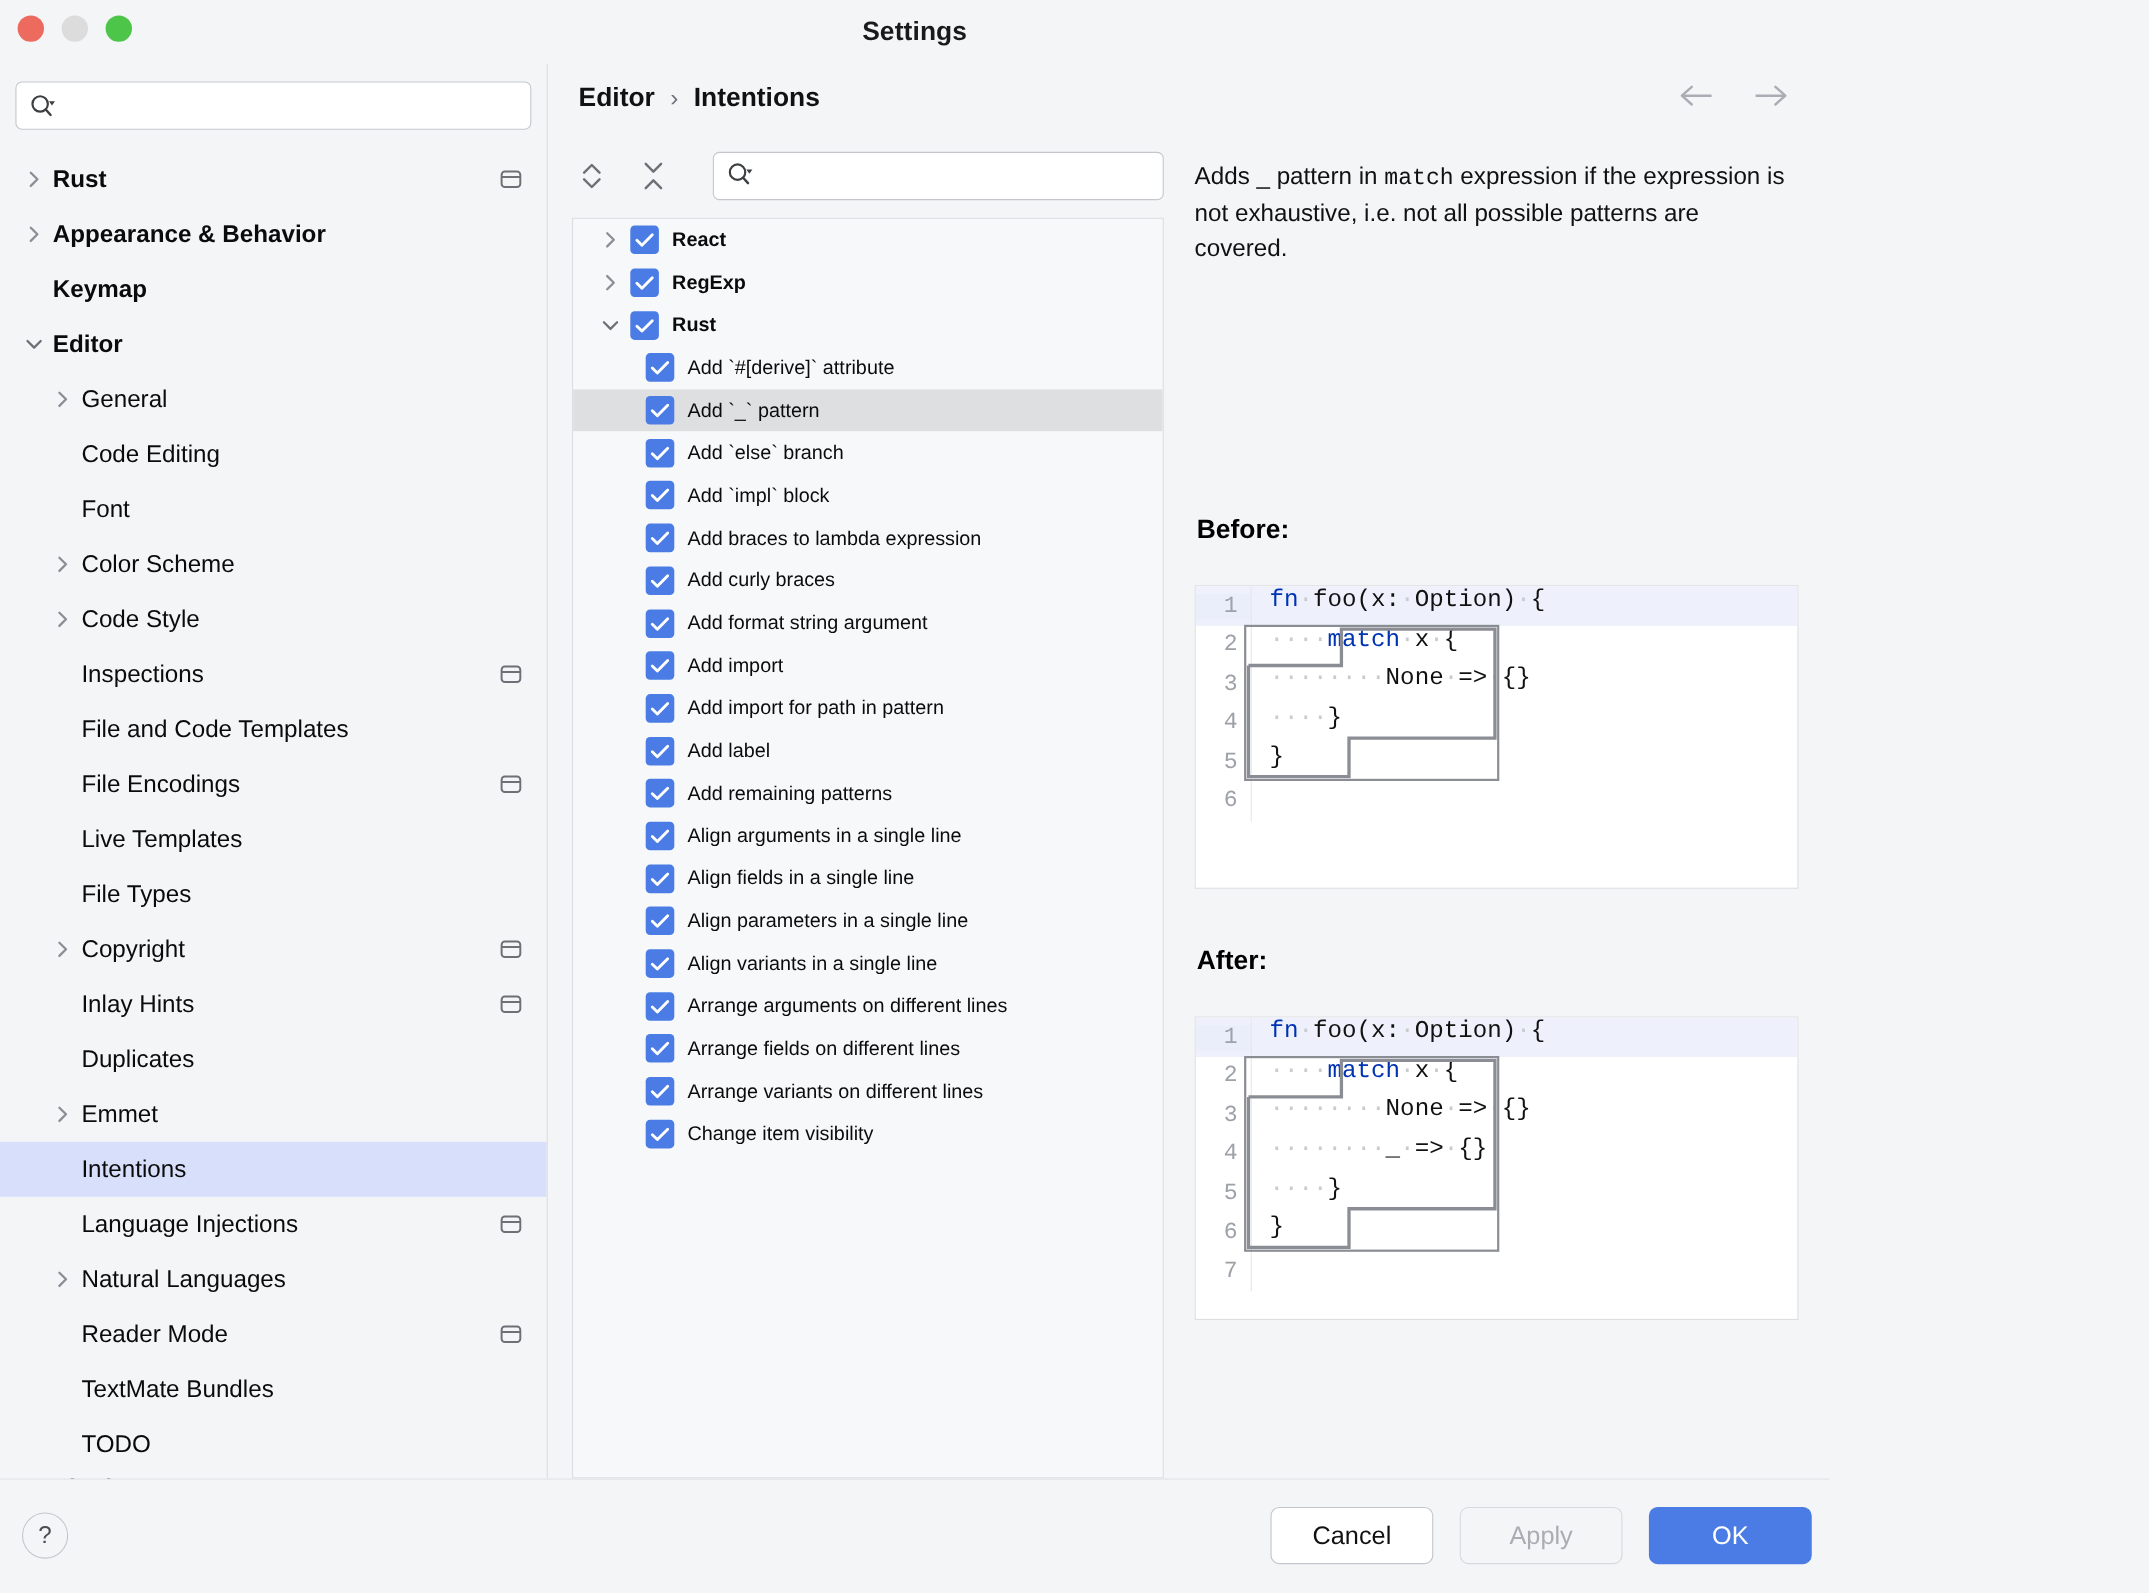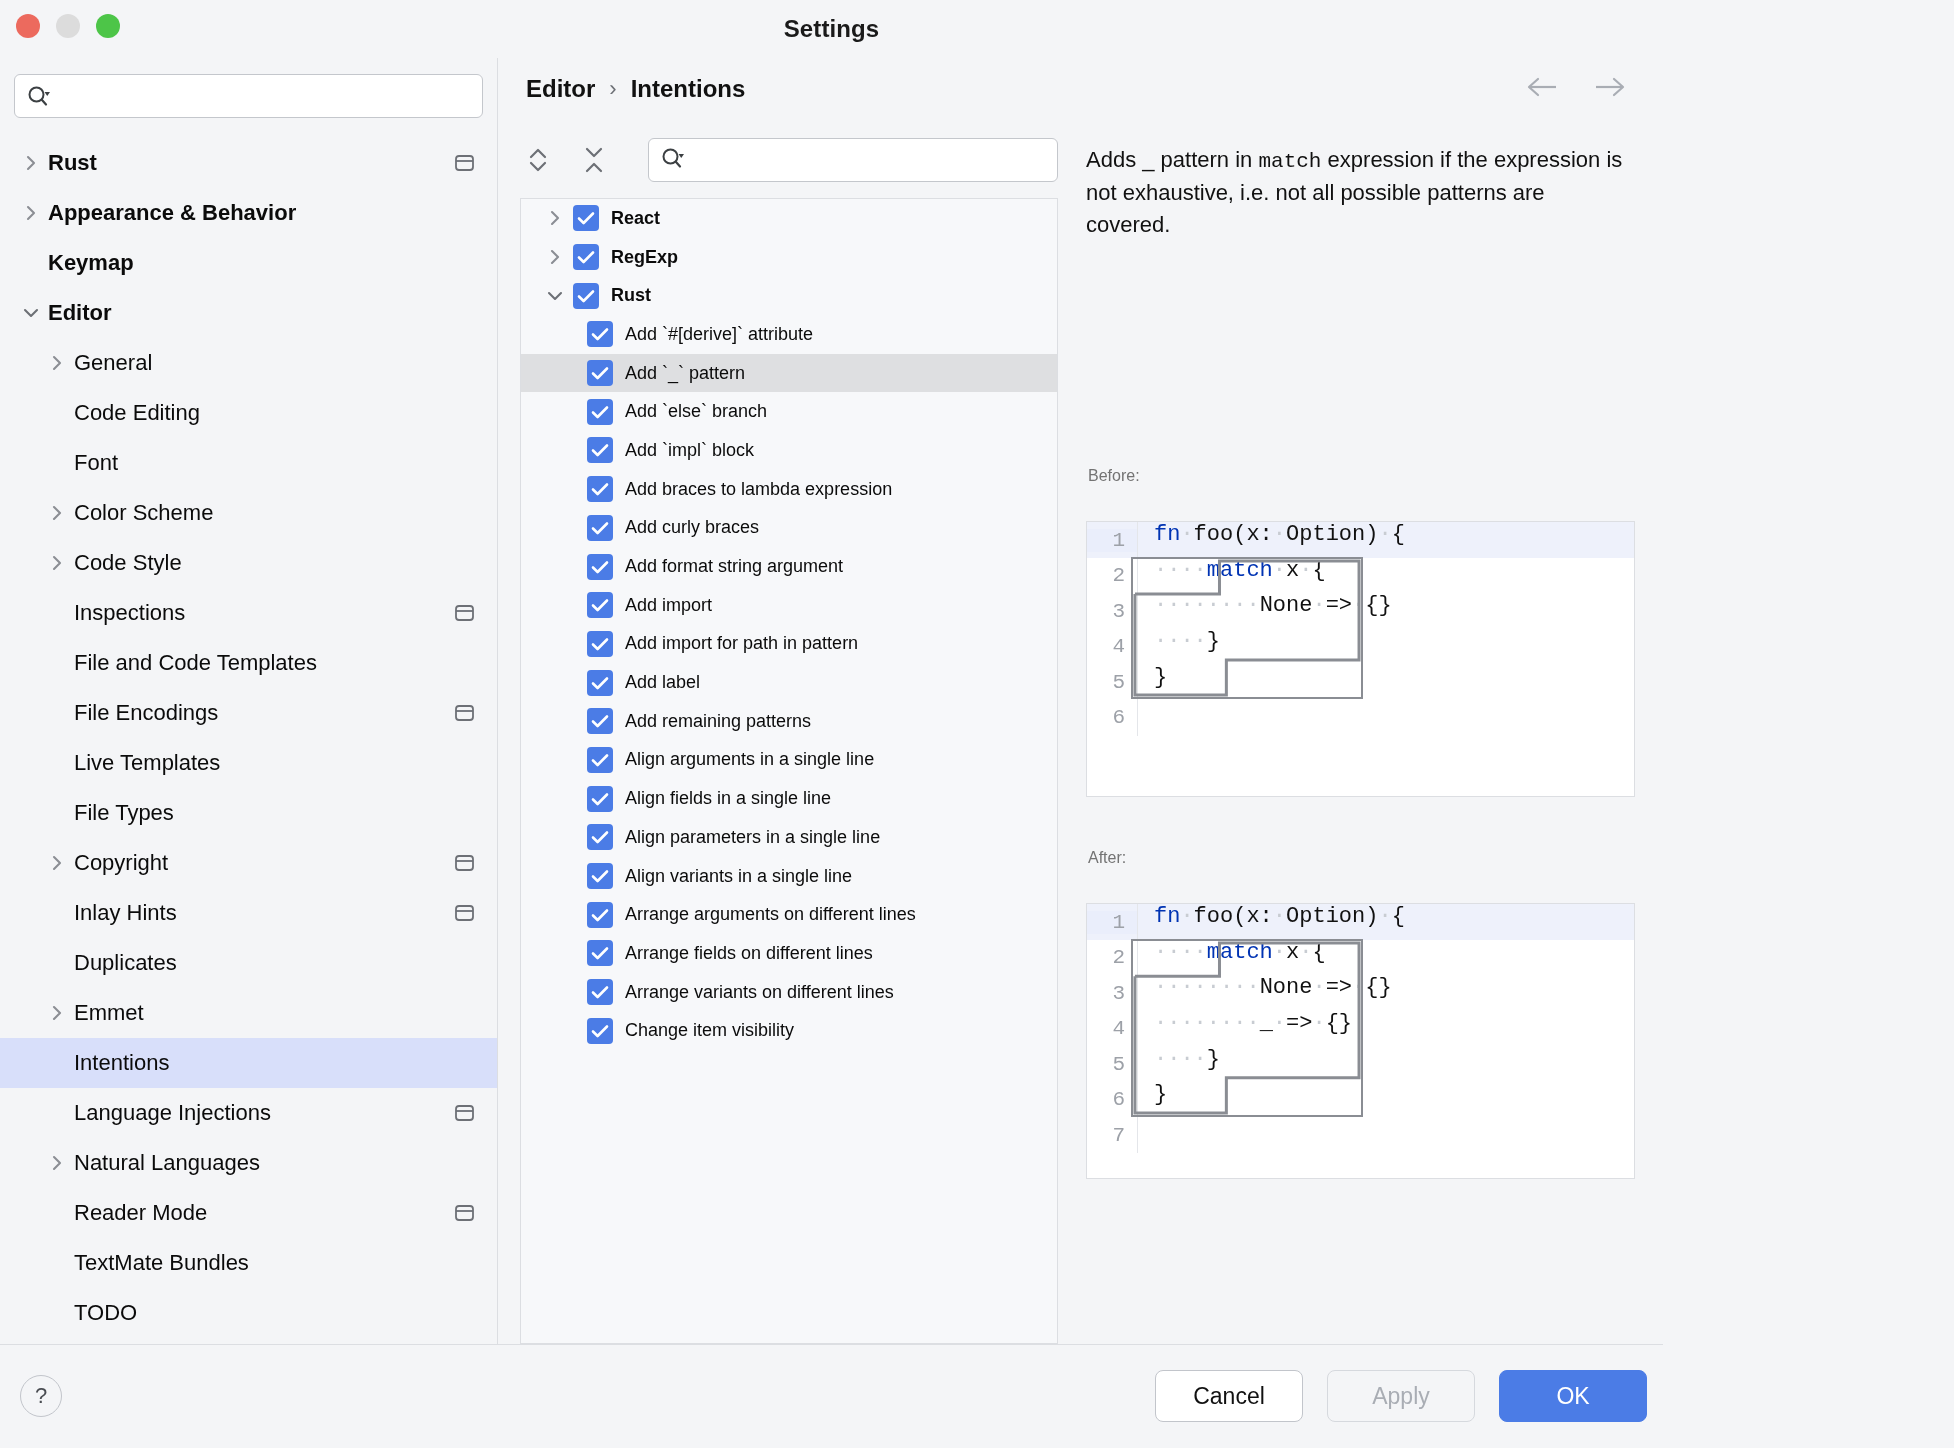--- a/index.html
+++ b/index.html
@@ -165,21 +165,21 @@
   .desc {
     font-size: 22px; line-height: 1.45; color: #111;
     padding: 12px 0 0 0;
     min-height: 96px;
   }
   .desc .mono { font-family: "Liberation Mono", monospace; font-size: 21px; }
 
   .spacer { height: 178px; }
 
   .sample-label {
-    font-size: 16px; color: #737373; margin: 0 0 12px 2px;
+    font-size: 24px; color: #000000; margin: 0 0 12px 2px; font-weight: bold;
   }
   .code-wrap {
     border: 1px solid #dcdee2; background: #ffffff;
     height: 276px; overflow: hidden; position: relative;
     margin-bottom: 28px;
   }
   .code-wrap.after { height: 276px; margin-bottom: 0; }
   .code-row { display: flex; height: 35.6px; align-items: center; }
   .code-row.hl { background: #eef1fb; }
   .gutter {

